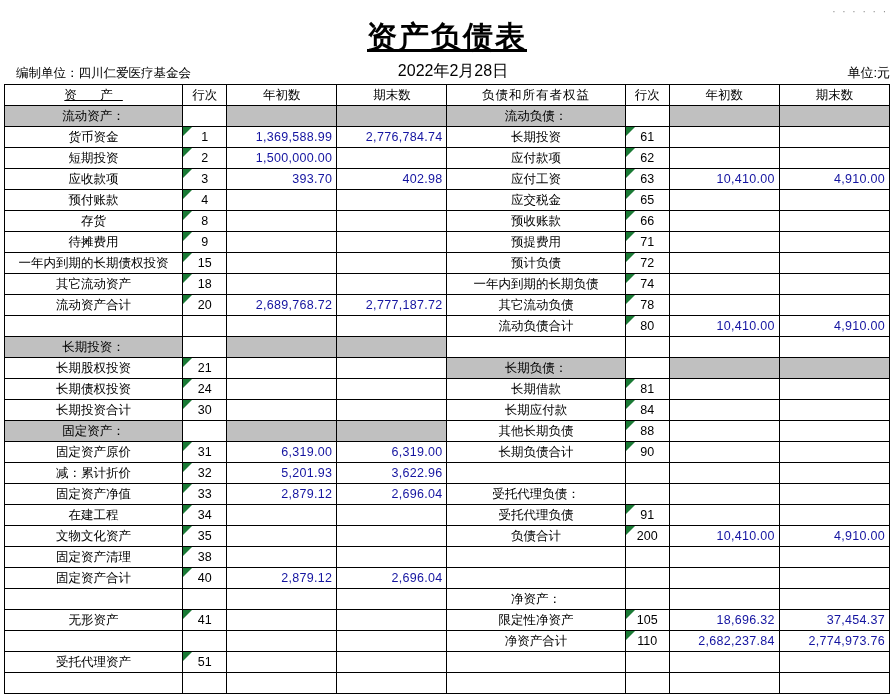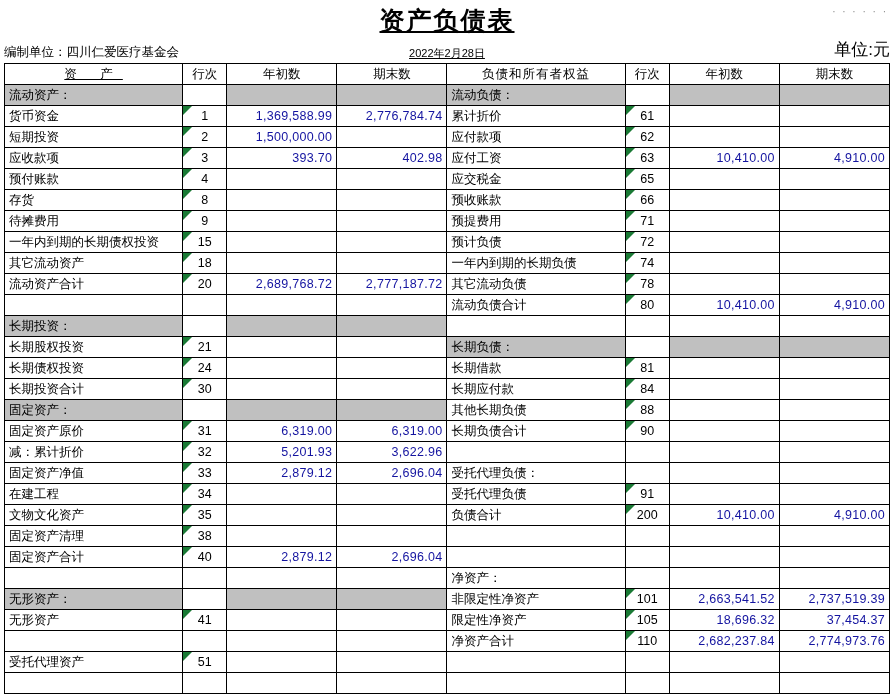--- a/index.html
+++ b/index.html
@@ -15,58 +15,58 @@
     overflow: hidden;
   }
   .sheet {
     position: relative;
     width: 894px;
     height: 697px;
     box-sizing: border-box;
   }
   .title {
     text-align: center;
-    font-size: 25px;
+    font-size: 30px;
     font-weight: bold;
     letter-spacing: 2px;
-    padding-top: 4px;
+    padding-top: 17px;
     text-decoration: underline;
     font-family: "Liberation Serif", serif;
   }
   .corner-dots {
     position: absolute;
     right: 6px;
     top: 6px;
     font-size: 10px;
     color: #888;
     letter-spacing: 2px;
   }
   .meta-row {
     display: flex;
     align-items: flex-end;
     font-size: 12.5px;
     padding: 6px 4px 2px 4px;
     position: relative;
     height: 18px;
+    margin-left: 12px;
   }
   .meta-left {
     flex: 0 0 auto;
     white-space: nowrap;
   }
   .meta-center {
     position: absolute;
     left: 0; right: 0;
     text-align: center;
-    font-size: 11px;
+    font-size: 16px;
     bottom: 2px;
-    text-decoration: underline;
   }
   .meta-right {
     margin-left: auto;
-    font-size: 17px;
+    font-size: 13px;
     white-space: nowrap;
   }
   table.bs {
     border-collapse: collapse;
     width: 886px;
     margin: 0 4px;
     table-layout: fixed;
   }
   table.bs td, table.bs th {
     border: 1px solid #000000;
@@ -107,21 +107,21 @@
     content: "";
     position: absolute;
     left: 0;
     top: 0;
     border-top: 9px solid #1a7a35;
     border-right: 9px solid transparent;
   }
   .shade {
     background: #c0c0c0;
   }
-  .lbl { text-align: left; }
+  .lbl { text-align: center; }
   .ind1 { padding-left: 16px; }
   .ind2 { padding-left: 30px; }
   .ind3 { padding-left: 46px; }
   col.c-lbl { width: 178px; }
   col.c-no  { width: 44px;  }
   col.c-n1  { width: 110px; }
   col.c-n2  { width: 110px; }
 </style>
 </head>
 <body>
@@ -170,21 +170,21 @@
           <td class="lbl ind0 shade">流动负债：</td>
           <td class="rowno "></td>
           <td class="num shade"></td>
           <td class="num shade"></td>
         </tr>
         <tr>
           <td class="lbl ind1">货币资金</td>
           <td class="rowno mark">1</td>
           <td class="num">1,369,588.99</td>
           <td class="num">2,776,784.74</td>
-          <td class="lbl ind1">累计折价</td>
+          <td class="lbl ind1">长期投资</td>
           <td class="rowno mark">61</td>
           <td class="num"></td>
           <td class="num"></td>
         </tr>
         <tr>
           <td class="lbl ind1">短期投资</td>
           <td class="rowno mark">2</td>
           <td class="num">1,500,000.00</td>
           <td class="num"></td>
           <td class="lbl ind1">应付款项</td>
@@ -396,30 +396,20 @@
           <td class="lbl ind0"></td>
           <td class="rowno"></td>
           <td class="num"></td>
           <td class="num"></td>
           <td class="lbl ind0">净资产：</td>
           <td class="rowno"></td>
           <td class="num"></td>
           <td class="num"></td>
         </tr>
         <tr>
-          <td class="lbl ind0 shade">无形资产：</td>
-          <td class="rowno "></td>
-          <td class="num shade"></td>
-          <td class="num shade"></td>
-          <td class="lbl ind1">非限定性净资产</td>
-          <td class="rowno mark">101</td>
-          <td class="num">2,663,541.52</td>
-          <td class="num">2,737,519.39</td>
-        </tr>
-        <tr>
           <td class="lbl ind1">无形资产</td>
           <td class="rowno mark">41</td>
           <td class="num"></td>
           <td class="num"></td>
           <td class="lbl ind1">限定性净资产</td>
           <td class="rowno mark">105</td>
           <td class="num">18,696.32</td>
           <td class="num">37,454.37</td>
         </tr>
         <tr>

